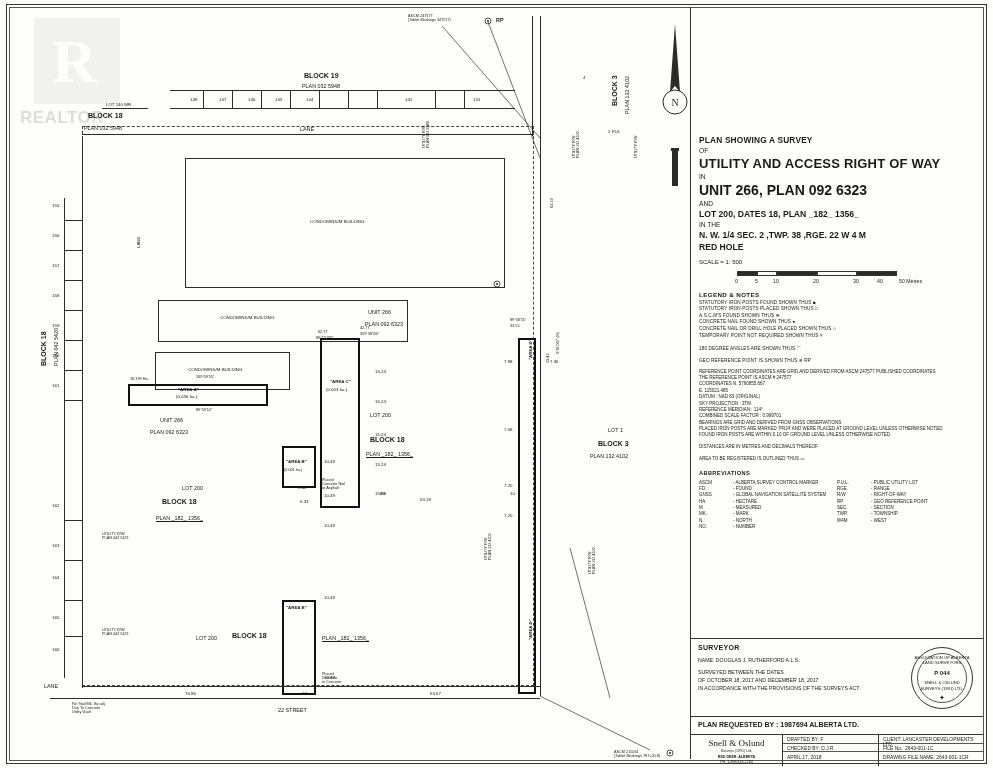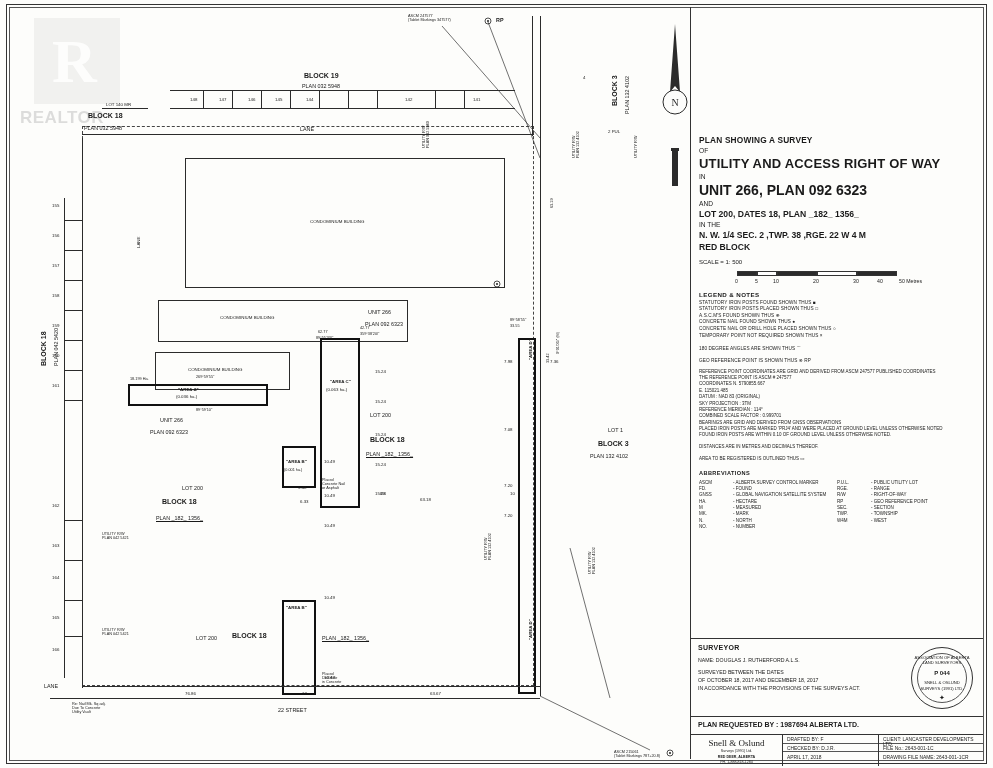--- a/index.html
+++ b/index.html
@@ -395,21 +395,21 @@
       <div class="sp-pad">
         <div class="sp-l1">PLAN SHOWING A SURVEY</div>
         <div class="sp-l2">OF</div>
         <div class="sp-l3">UTILITY AND ACCESS RIGHT OF WAY</div>
         <div class="sp-l2">IN</div>
         <div class="sp-l5">UNIT 266, PLAN 092 6323</div>
         <div class="sp-l2">AND</div>
         <div class="sp-l6">LOT 200, DATES 18, PLAN _182_ 1356_</div>
         <div class="sp-l2">IN THE</div>
         <div class="sp-l7">N. W. 1/4   SEC. 2     ,TWP. 38 ,RGE. 22 W 4 M</div>
-        <div class="sp-l7">RED BLOCK</div>
+        <div class="sp-l7">RED HOLE</div>
 
         <div class="scalebar-lbl">SCALE = 1: 500</div>
         <div class="scalebar">
           <div class="sb-seg" style="left:38px; width:20px; background:#2b2b2b;"></div>
           <div class="sb-seg" style="left:58px; width:20px; background:#fff;"></div>
           <div class="sb-seg" style="left:78px; width:40px; background:#2b2b2b;"></div>
           <div class="sb-seg" style="left:118px; width:40px; background:#fff;"></div>
           <div class="sb-seg" style="left:158px; width:40px; background:#2b2b2b;"></div>
           <div class="sb-tick" style="left:36px;">0</div>
           <div class="sb-tick" style="left:56px;">5</div>

